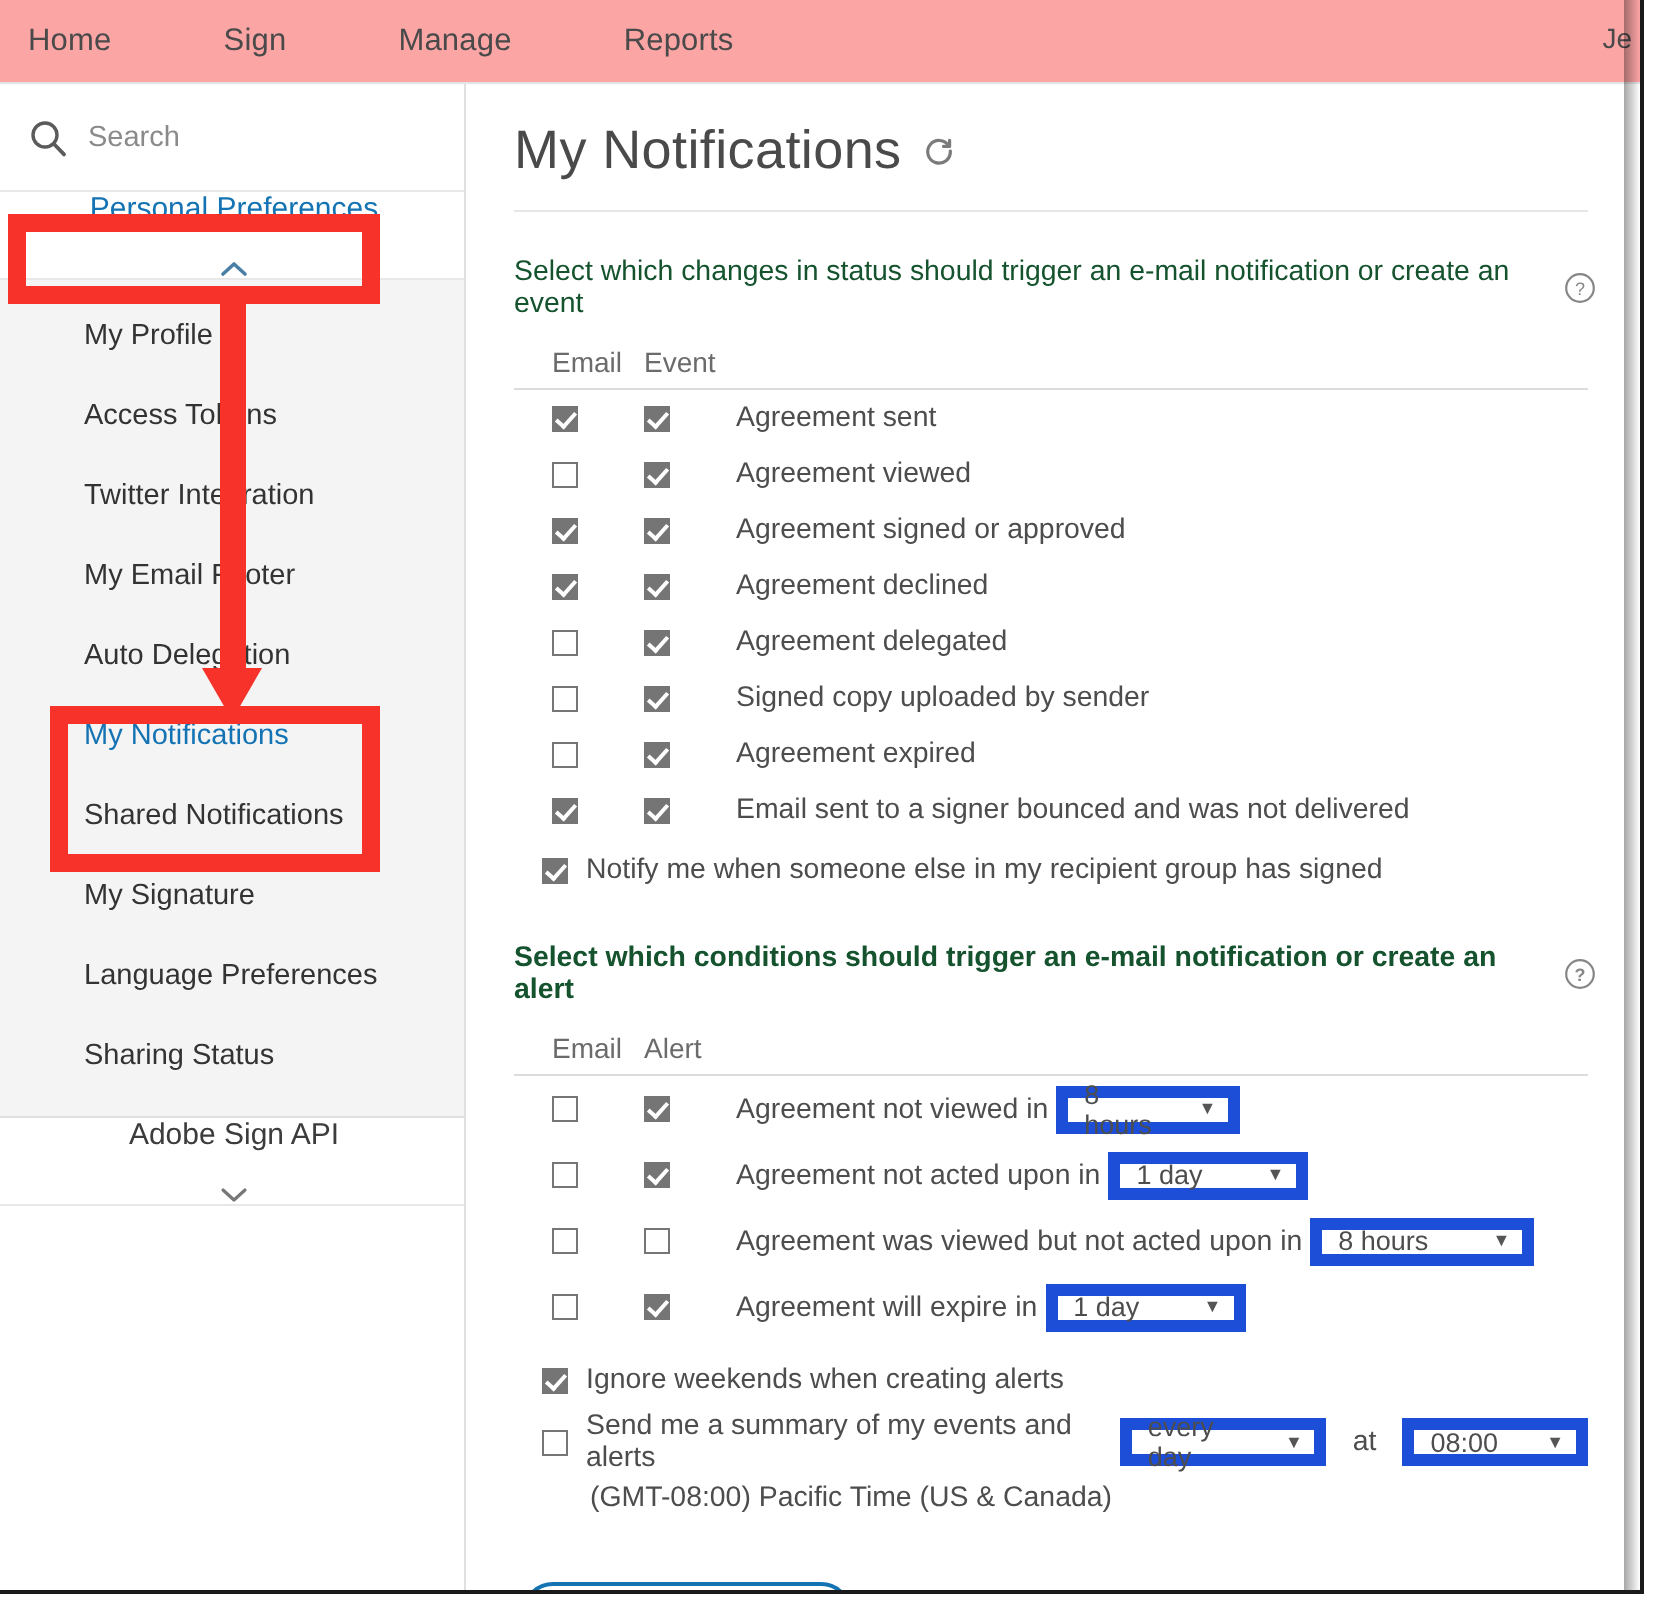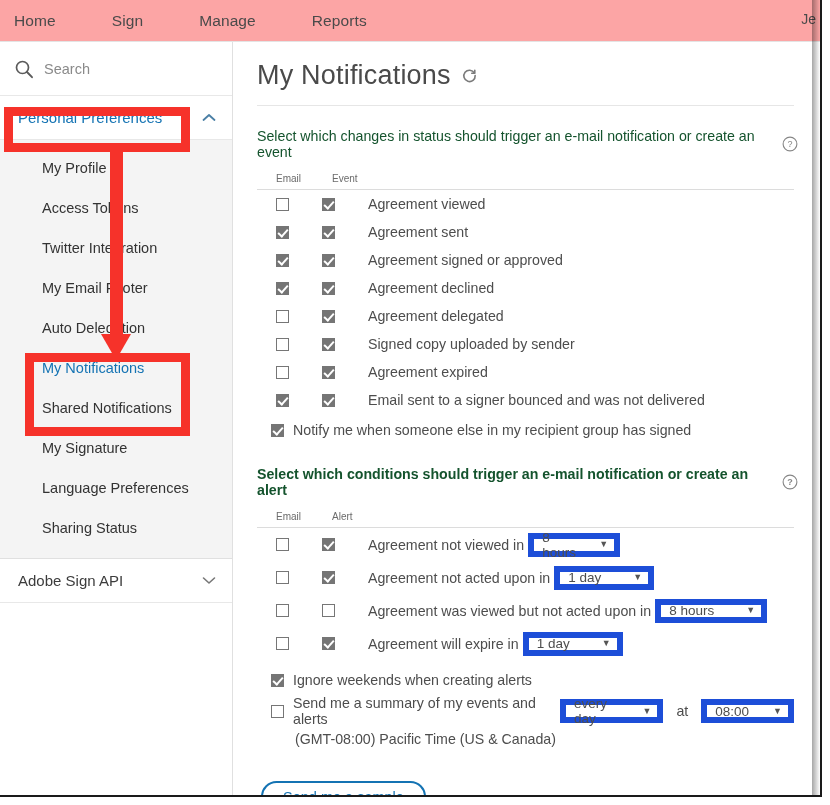--- a/index.html
+++ b/index.html
@@ -86,20 +86,21 @@
 
   .section-head {
     height: 44px;
     display: flex;
     align-items: center;
     justify-content: space-between;
     padding: 0 16px 0 18px;
     border-bottom: 1px solid #e8e8e8;
     background: #ffffff;
     cursor: pointer;
+    flex-direction: column;
   }
   .section-head .label { font-size: 15px; color: #1473b3; }
   .section-head.collapsed .label { font-size: 15px; color: #3c3c3c; }
   .chev { width: 14px; height: 9px; }
 
   .submenu {
     background: #f4f4f4;
     padding: 8px 0 10px 0;
     border-bottom: 1px solid #e0e0e0;
   }
@@ -147,25 +148,25 @@
     margin-top: 22px;
     font-size: 14.2px;
     color: #14532d;
   }
   .help-icon { width: 16px; height: 16px; flex: 0 0 16px; cursor: pointer; }
 
   .col-head {
     display: flex;
     margin-top: 13px;
     padding-left: 19px;
-    font-size: 10px;
+    font-size: 14px;
     color: #6b6b6b;
   }
   .col-head .c1 { width: 46px; }
-  .col-head .c2 { width: 46px; margin-left: 10px; }
+  .col-head .c2 { width: 46px; }
   .hr { border-bottom: 1px solid #dcdcdc; margin-top: 5px; margin-right: 4px; }
 
   .opt-row {
     display: flex;
     align-items: center;
     height: 28px;
     padding-left: 19px;
     font-size: 14.2px;
     color: #4d4d4d;
   }
@@ -346,35 +347,35 @@
 
       <div class="col-head">
         <span class="c1">Email</span>
         <span class="c2">Event</span>
       </div>
       <div class="hr"></div>
 
       <div>
         <div class="opt-row">
           <span class="cb-cell">
+              <span class="cb checked"></span>
+            </span>
+          <span class="cb-cell">
+              <span class="cb checked"></span>
+            </span>
+          <span class="lbl">Agreement sent</span>
+        </div>
+        <div class="opt-row">
+          <span class="cb-cell">
               <span class="cb"></span>
             </span>
           <span class="cb-cell">
               <span class="cb checked"></span>
             </span>
           <span class="lbl">Agreement viewed</span>
-        </div>
-        <div class="opt-row">
-          <span class="cb-cell">
-              <span class="cb checked"></span>
-            </span>
-          <span class="cb-cell">
-              <span class="cb checked"></span>
-            </span>
-          <span class="lbl">Agreement sent</span>
         </div>
         <div class="opt-row">
           <span class="cb-cell">
               <span class="cb checked"></span>
             </span>
           <span class="cb-cell">
               <span class="cb checked"></span>
             </span>
           <span class="lbl">Agreement signed or approved</span>
         </div>

